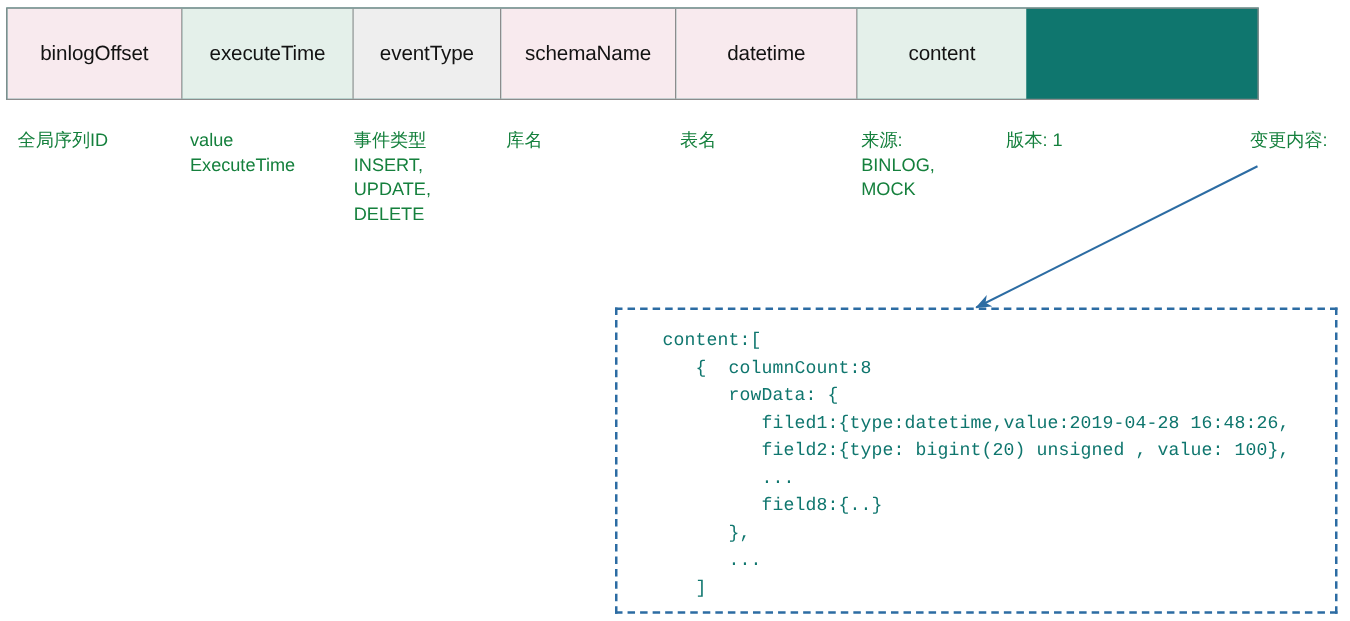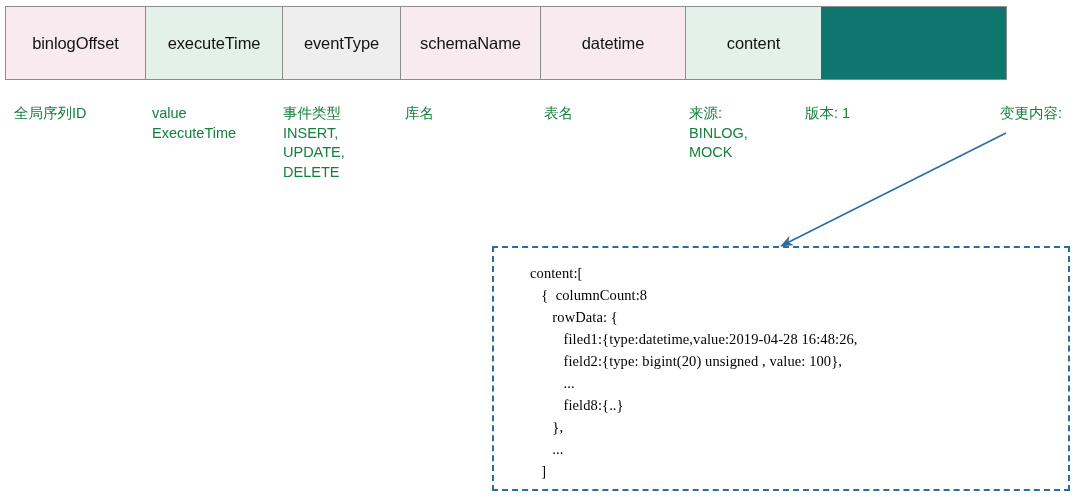--- a/index.html
+++ b/index.html
@@ -69,22 +69,22 @@
     height: 245px;
     box-sizing: border-box;
     border: 2px dashed #2c6ca3;
     background: transparent;
   }
   #content-detail-code {
     position: absolute;
     left: 36px;
     top: 14px;
     margin: 0;
-    color: #000000;
-    font-family: Liberation Serif, serif;
+    color: #0f766e;
+    font-family: Liberation Mono, monospace;
     font-size: 14.5px;
     line-height: 22px;
     white-space: pre;
     letter-spacing: 0.1px;
   }
 </style>
 </head>
 <body>
 
 <div id="schema-table">

